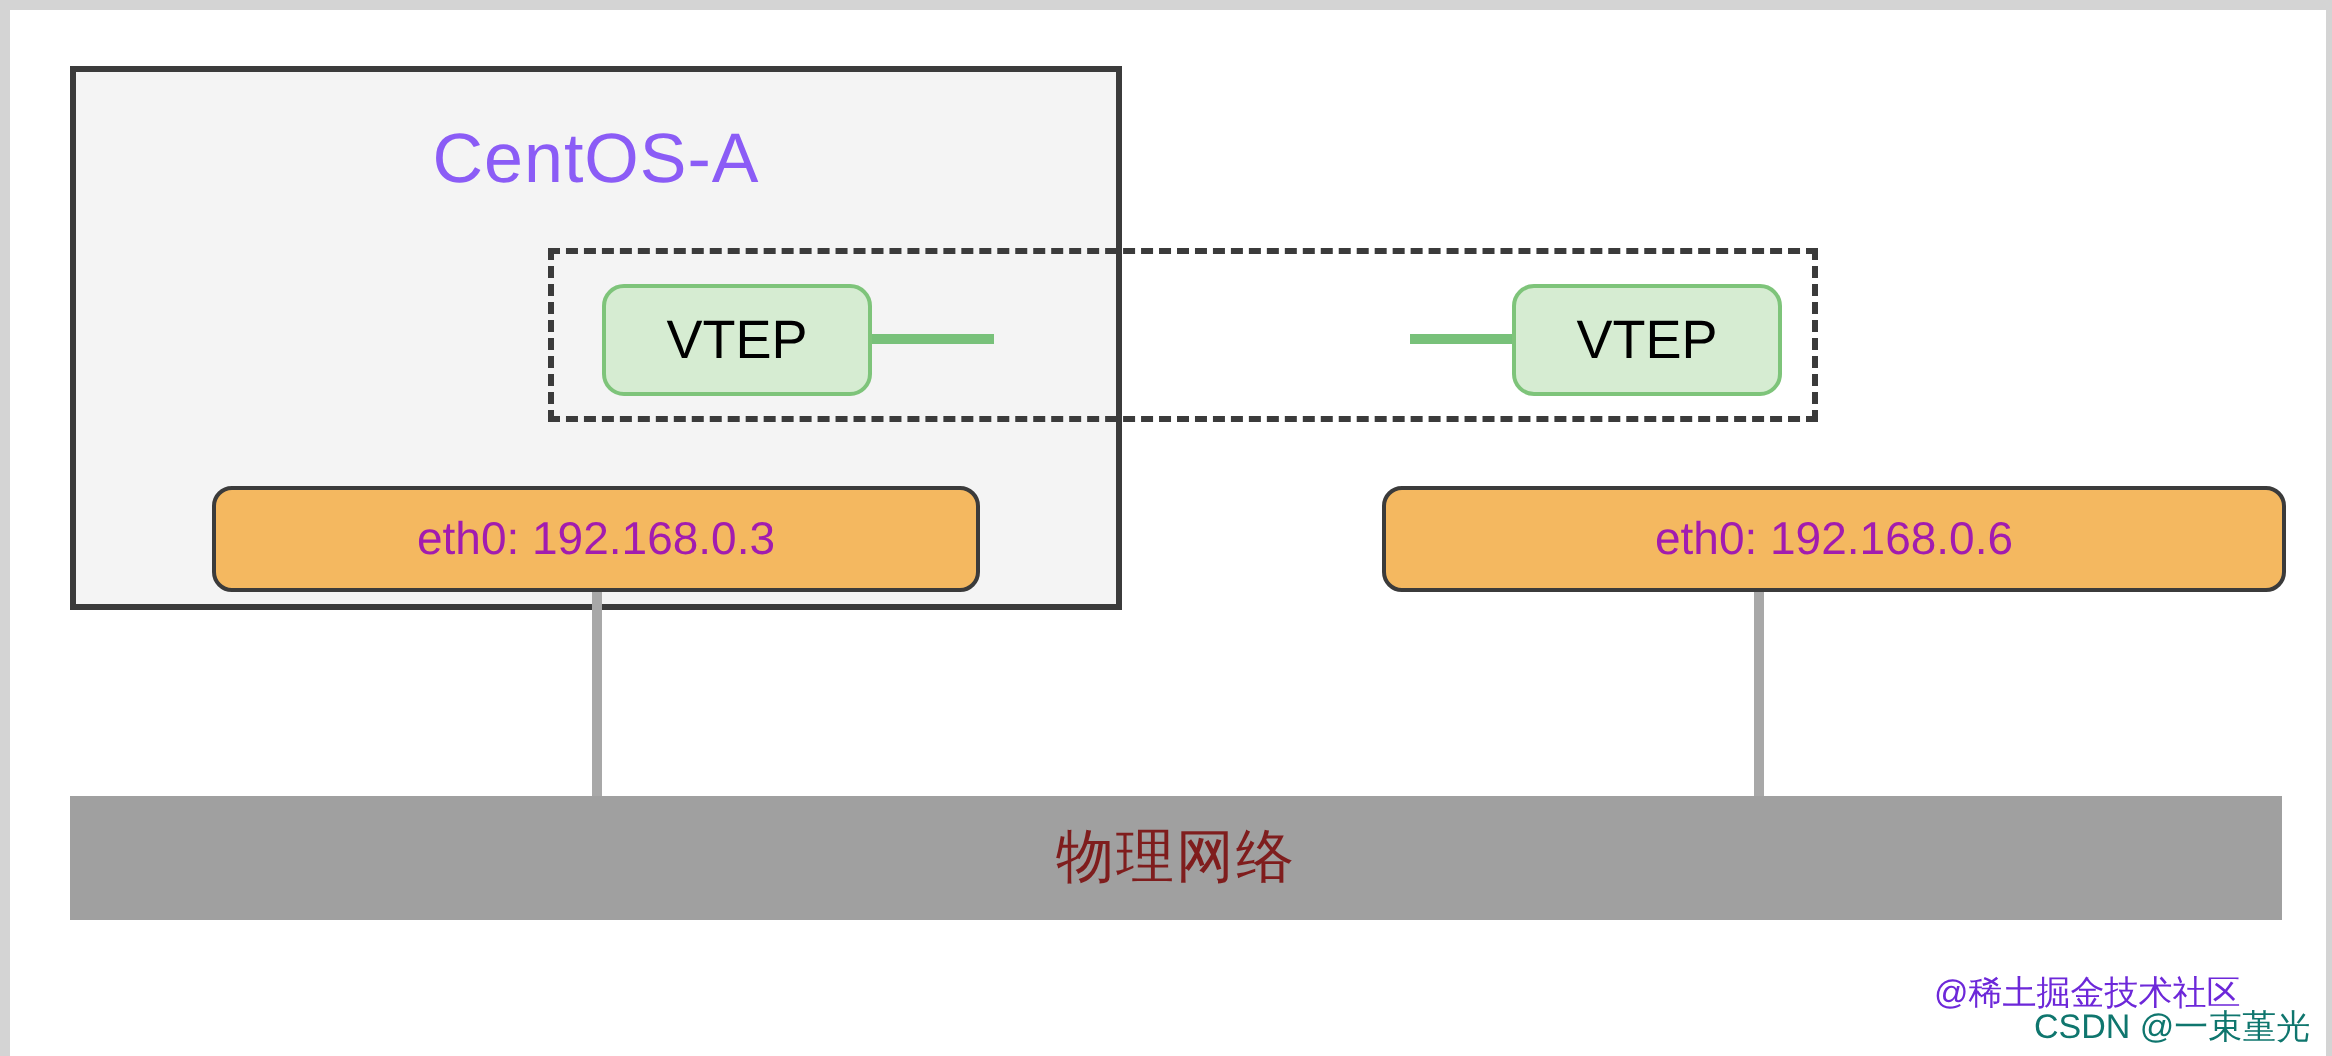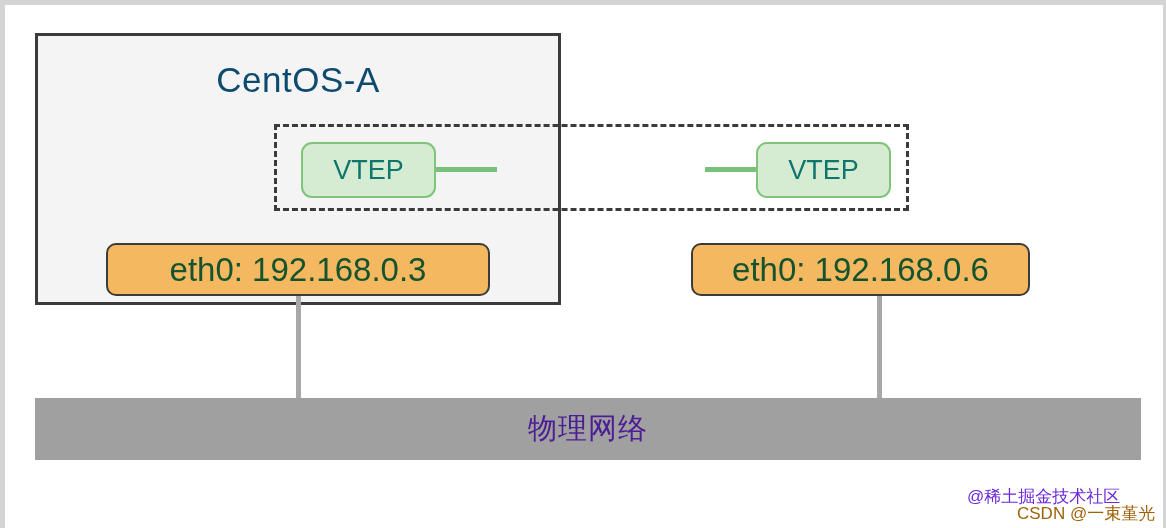--- a/index.html
+++ b/index.html
@@ -29,21 +29,21 @@
     border: 3px solid #3b3b3b;
     box-sizing: border-box;
   }
   .host-title {
     position: absolute;
     top: 24px;
     left: 0;
     width: 100%;
     text-align: center;
     font-size: 35px;
-    color: #0c4a6e;
+    color: #8b5cf6;
     letter-spacing: 0.5px;
   }
 
   
   .dashed-zone {
     position: absolute;
     left: 269px;
     top: 119px;
     width: 635px;
     height: 87px;
@@ -58,21 +58,21 @@
     width: 135px;
     height: 56px;
     background: #d6ecd2;
     border: 2px solid #7ec47a;
     border-radius: 11px;
     box-sizing: border-box;
     display: flex;
     align-items: center;
     justify-content: center;
     font-size: 27px;
-    color: #0f766e;
+    color: #000000;
   }
   #vtep-a { left: 296px; top: 137px; }
   #vtep-b { left: 751px; top: 137px; }
 
   
   .green-link {
     position: absolute;
     height: 5px;
     background: #78c17a;
     top: 162px;
@@ -108,29 +108,29 @@
   
   .eth {
     position: absolute;
     height: 53px;
     background: #f2b košt;
     border-radius: 10px;
     box-sizing: border-box;
     display: flex;
     align-items: center;
     justify-content: center;
-    font-size: 33px;
-    color: #14532d;
+    font-size: 23px;
+    color: #a21caf;
   }
   .eth-style {
     background: #f4b860;
     border: 2px solid #3b3b3b;
   }
   #eth-a { left: 101px; top: 238px; width: 384px; }
-  #eth-b { left: 686px; top: 238px; width: 339px; }
+  #eth-b { left: 686px; top: 238px; width: 452px; }
 
   
   .connector {
     position: absolute;
     width: 5px;
     background: #a8a8a8;
   }
   #conn-a { left: 291px; top: 291px; height: 103px; }
   #conn-b { left: 872px; top: 291px; height: 103px; }
 
@@ -139,41 +139,41 @@
     position: absolute;
     left: 30px;
     top: 393px;
     width: 1106px;
     height: 62px;
     background: #a0a0a0;
     display: flex;
     align-items: center;
     justify-content: center;
     font-size: 29px;
-    color: #4c1d95;
+    color: #7f1d1d;
     letter-spacing: 1px;
   }
 
   
   .watermark {
     position: absolute;
     color: #6d28d9;
     white-space: nowrap;
     pointer-events: none;
   }
   #wm-juejin {
     left: 962px;
     top: 480px;
     font-size: 17px;
   }
   #wm-csdn {
     left: 1012px;
     top: 497px;
     font-size: 17px;
-    color: #a16207;
+    color: #0f766e;
   }
 </style>
 </head>
 <body>
 
 <div id="canvas">
 
   <div class="host-box" id="host-a" style="left:30px; top:28px; width:526px; height:272px;">
     <div class="host-title">CentOS-A</div>
   </div>

